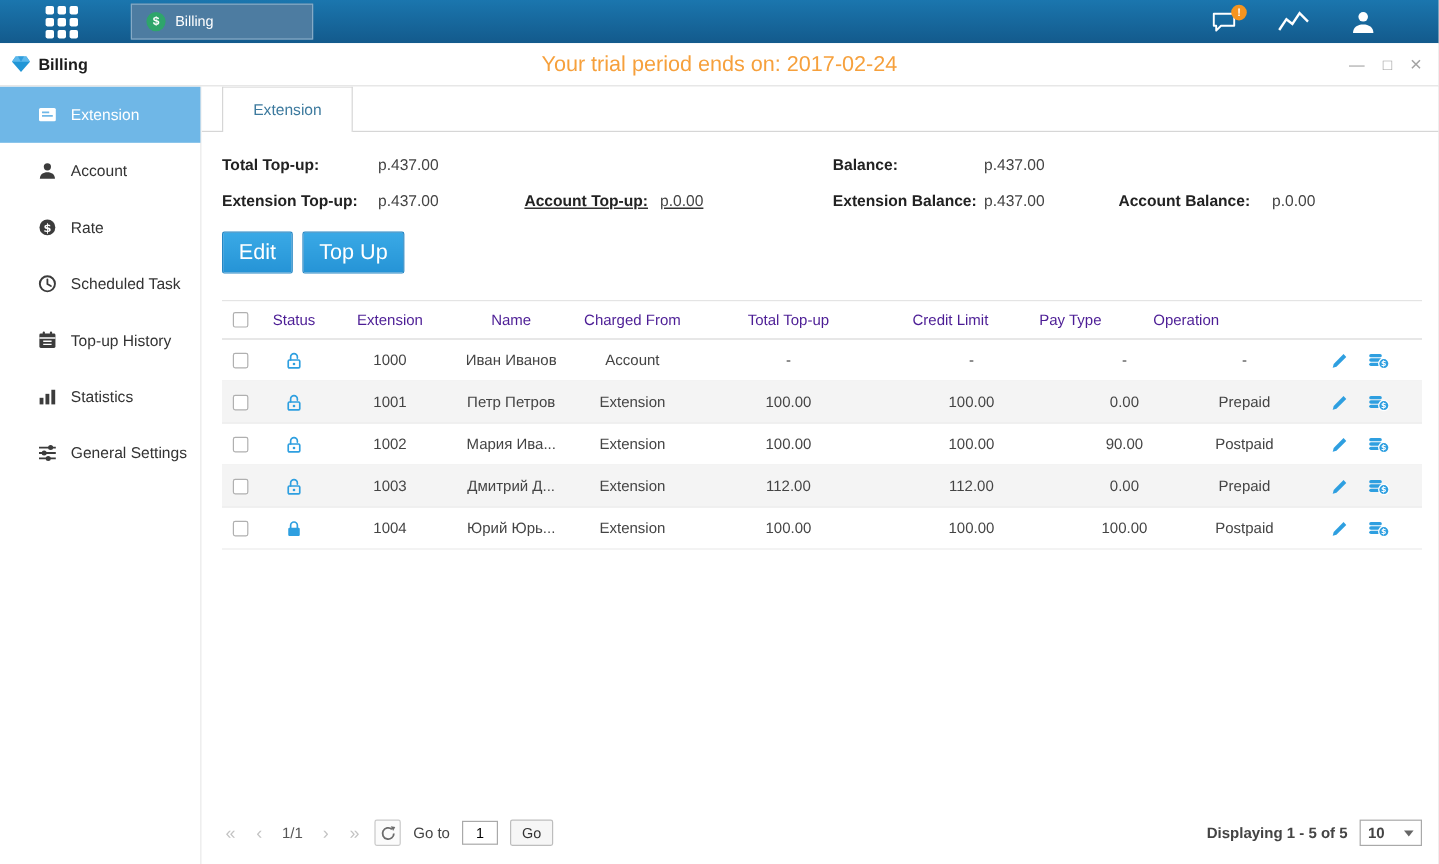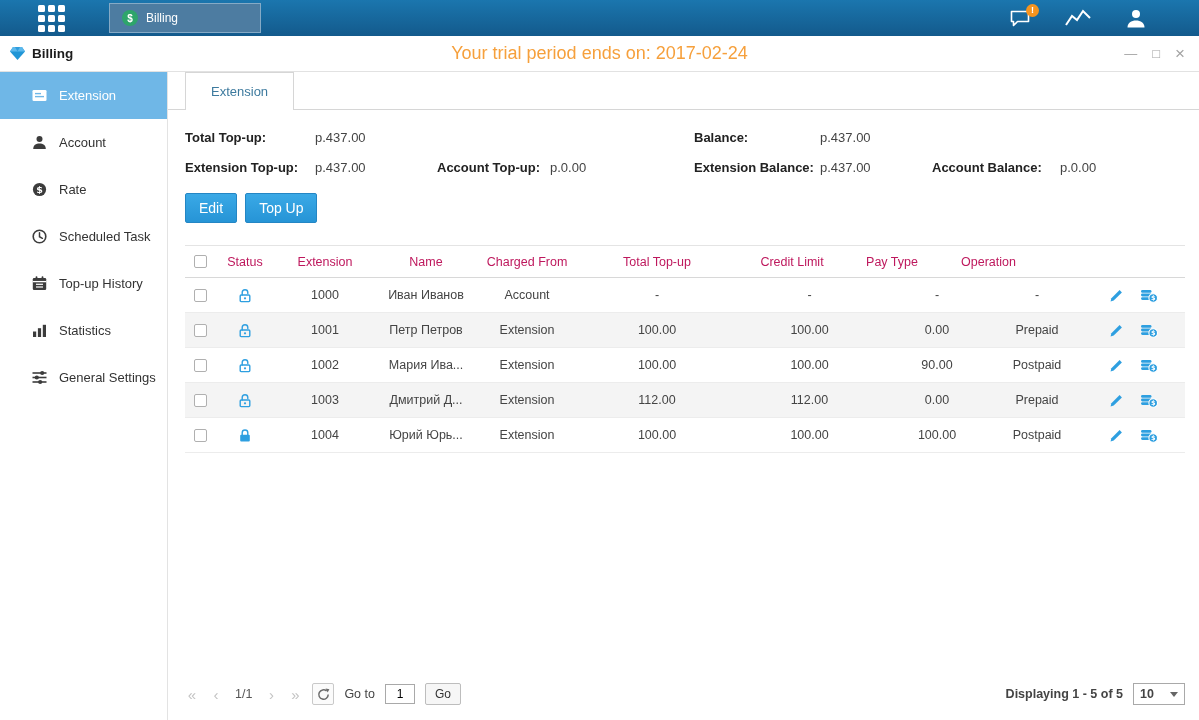--- a/index.html
+++ b/index.html
@@ -46,30 +46,30 @@
   .tabstrip { height:38px; border-bottom:1px solid #d6d6d6; padding-left:17px; display:flex; align-items:flex-end; flex-shrink:0; }
   .tab { height:38px; background:#fff; border:1px solid #d6d6d6; border-bottom:none; margin-bottom:-1px;
     padding:0 25px; display:flex; align-items:center; font-size:13px; color:#3d7a9e; cursor:pointer; }
 
   
   .summary { margin:20px 14px 0 17px; display:grid; grid-template-columns:252px 257px 238px 1fr; row-gap:15px; font-size:13px; }
   .pair { display:flex; align-items:baseline; }
   .pair .lbl { font-weight:bold; color:#222; flex-shrink:0; }
   .pair .val { color:#444; }
   .w1 { width:130px; } .w2 { width:113px; } .w3 { width:126px; } .w4 { width:128px; }
-  .gc1 { grid-column:1; } .gc2 { grid-column:2; } .gc3 { grid-column:3; } .gc4 { grid-column:4; }
+  .gc1 { grid-column:1; } .gc2 { grid-column:2;text-decoration:underline; } .gc3 { grid-column:3; } .gc4 { grid-column:4; }
 
   
   .actions { margin:18px 0 0 17px; display:flex; gap:8px; }
   .btn-blue { background:linear-gradient(180deg,#3aa9e6,#2694d6); color:#fff; border:1px solid #2486c4;
-    border-radius:2px; font-size:14px; padding:6px 13px; font-family:inherit; cursor:pointer; }
+    border-radius:2px; font-size:18px; padding:6px 13px; font-family:inherit; cursor:pointer; }
 
   
   .table { margin:22px 14px 0 17px; font-size:12.5px; color:#444; width:1000px; }
-  .thead { display:flex; height:33px; border-top:1px solid #e4e4e4; border-bottom:1px solid #d8d8d8; color:#be185d; }
+  .thead { display:flex; height:33px; border-top:1px solid #e4e4e4; border-bottom:1px solid #d8d8d8; color:#4c1d95; }
   .trow { display:flex; height:35px; border-bottom:1px solid #ececec; }
   .tbody .trow:nth-child(even) { background:#f4f4f4; }
   .cell { display:flex; align-items:center; justify-content:center; text-align:center; overflow:hidden; white-space:nowrap; }
   .c-check { width:30px; } .c-status { width:60px; } .c-ext { width:100px; } .c-name { width:102px; }
   .c-from { width:100px; } .c-topup { width:160px; } .c-bal { width:145px; } .c-credit { width:110px; }
   .c-pay { width:90px; } .c-op { width:103px; gap:16px; }
   .checkbox { width:13px; height:13px; border:1px solid #b0b0b0; border-radius:2px; background:#fff; cursor:pointer; }
   .status-icon, .op-icon { display:flex; }
   .op-icon { cursor:pointer; }
 

